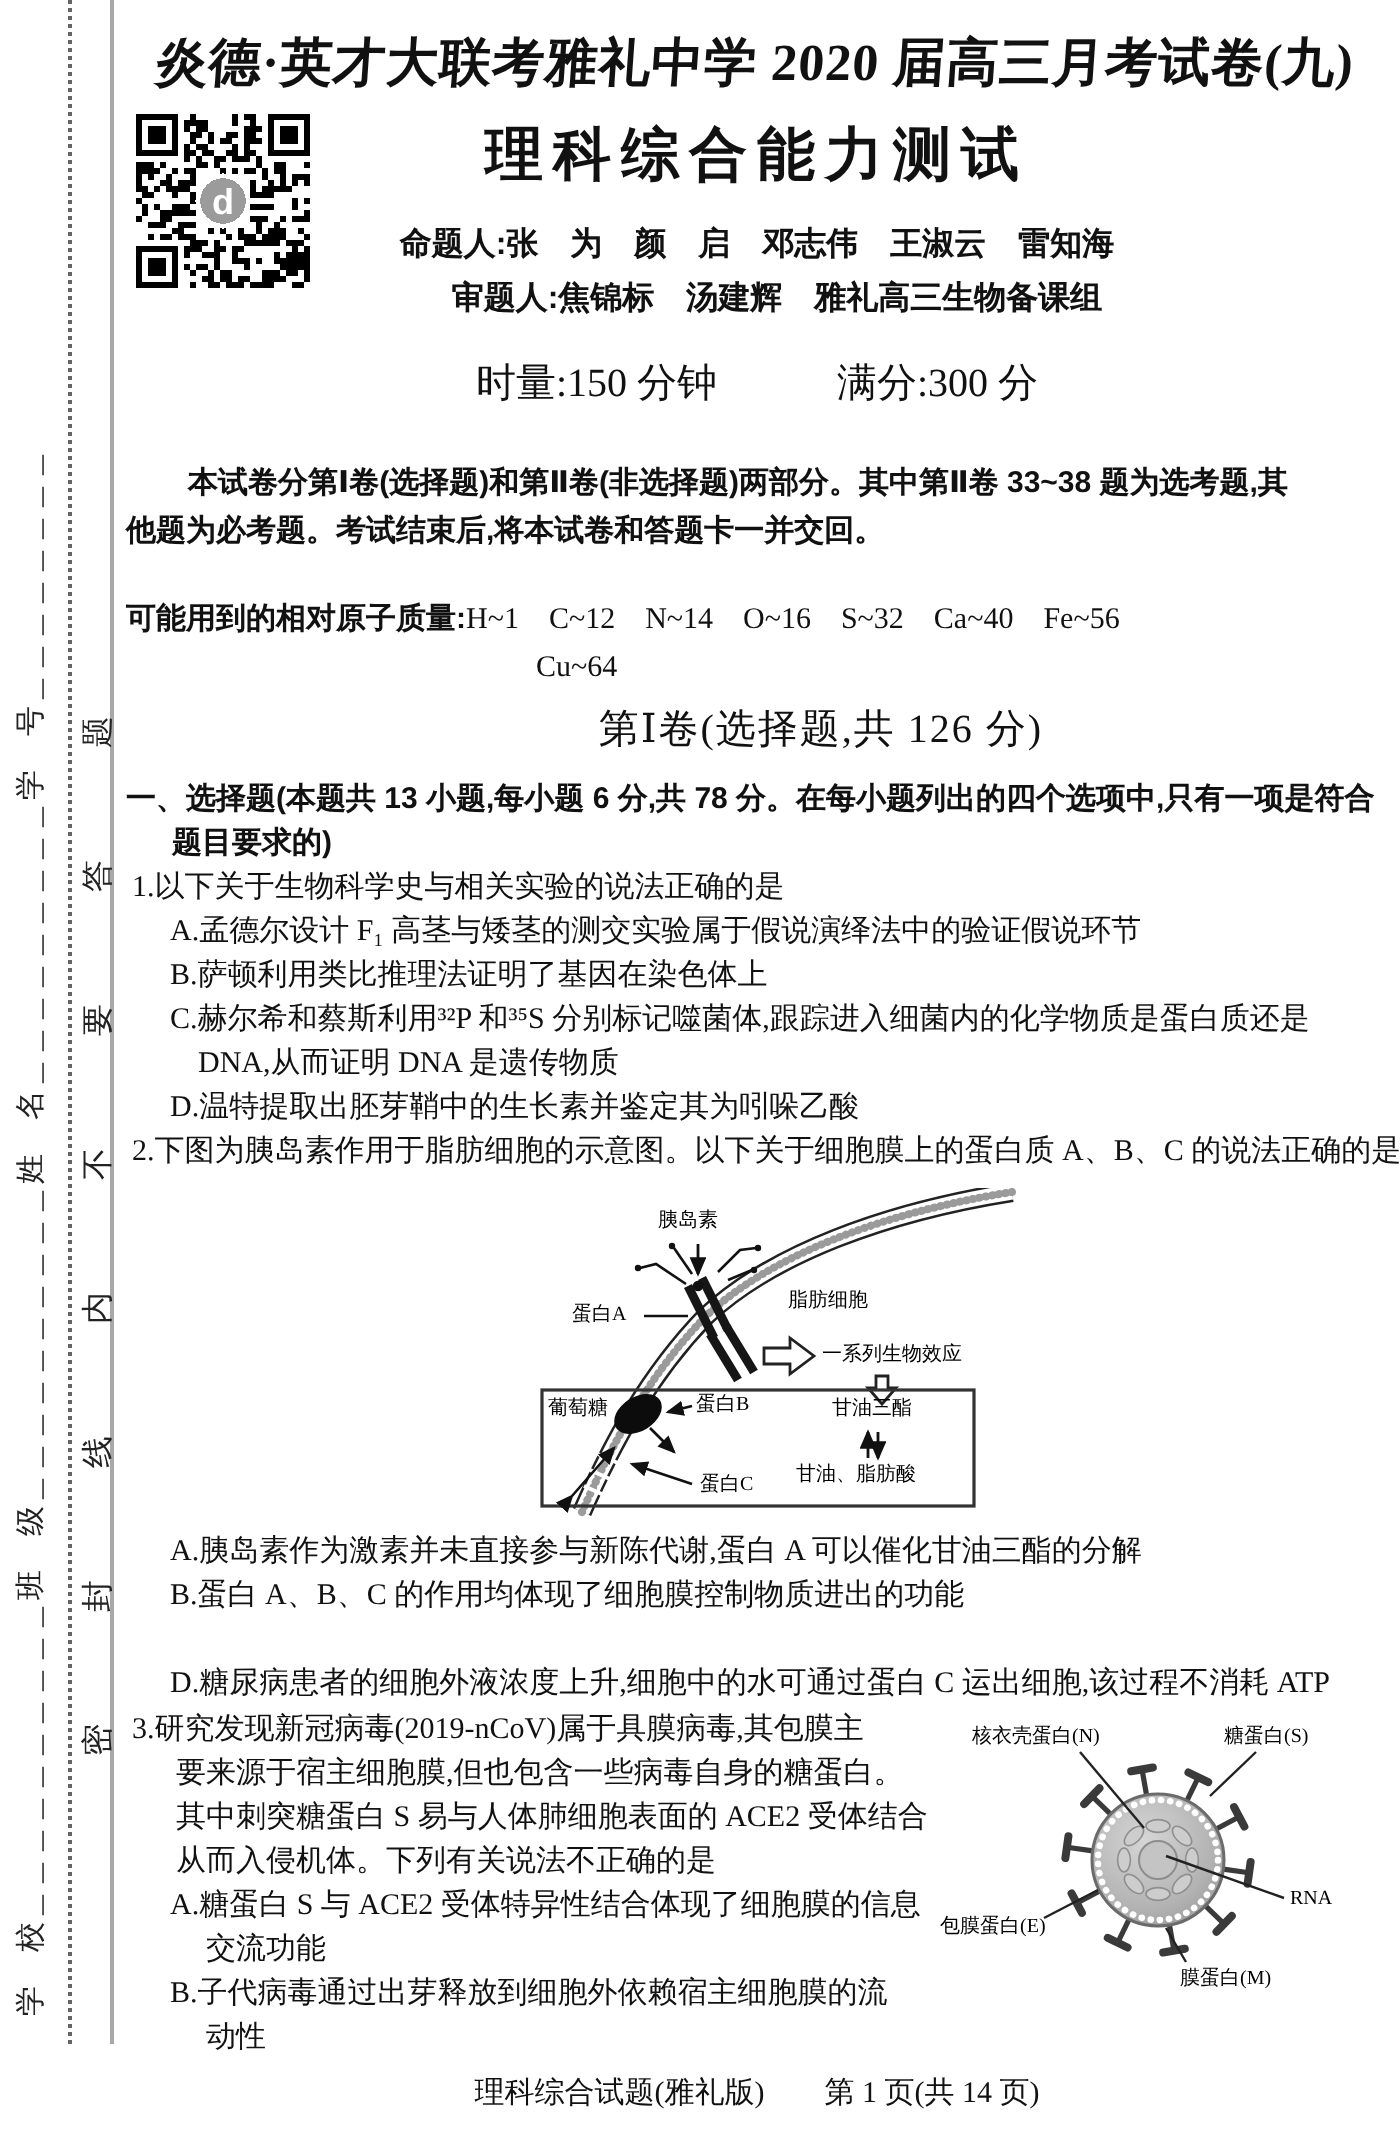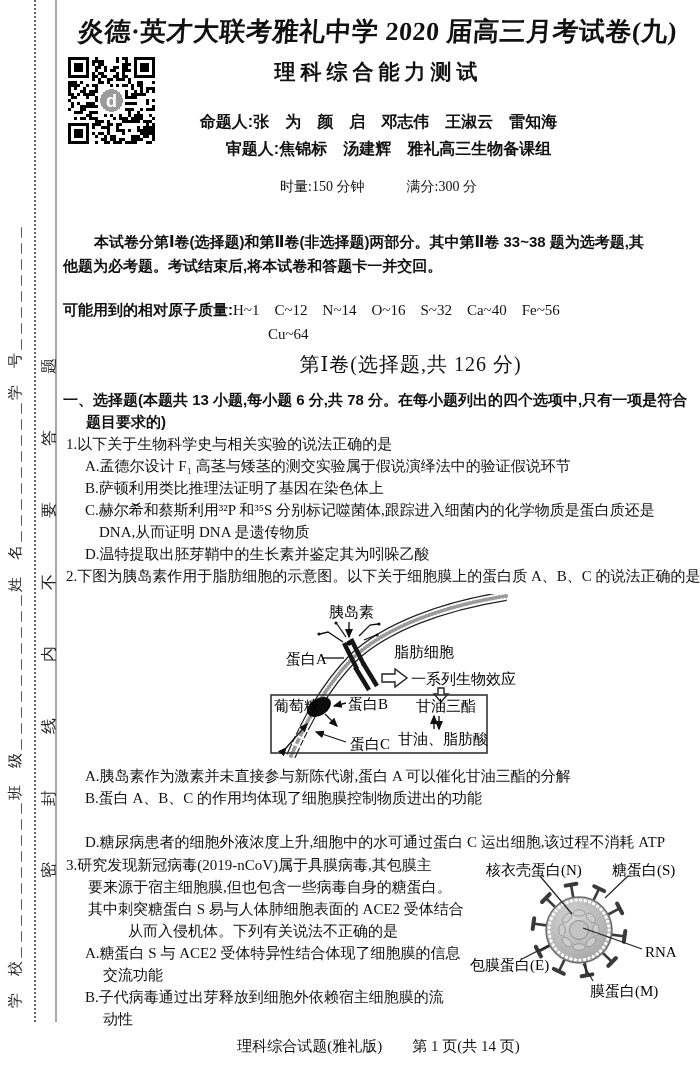--- a/index.html
+++ b/index.html
@@ -13,34 +13,34 @@
   .seal-dotted { position:absolute; left:34px; top:0; height:1022px; width:0; border-left:2px dotted #666; }
   .seal-solid  { position:absolute; left:55px; top:0; height:1022px; width:2px; background:#a8a8a8; }
   .vtext { position:absolute; white-space:nowrap; transform:rotate(-90deg); transform-origin:0 0; font-size:15px; color:#222; }
   .vtext.fields { left:6px; top:1008px; letter-spacing:1px; }
   .vtext.seal   { left:39px; top:878px; font-size:16px; letter-spacing:56px; }
   
   .h-title { position:absolute; left:60px; width:635px; top:14px; text-align:center;
              font-size:26px; font-weight:bold; letter-spacing:0.5px; transform:skewX(-4deg); }
   .h-sub   { position:absolute; left:57px; width:643px; top:58px; text-align:center;
              font-family:"Liberation Sans","DejaVu Sans",sans-serif; font-weight:bold;
-             font-size:21px; letter-spacing:5px; }
+             font-size:29px; letter-spacing:5px; }
   .h-setters, .h-reviewers { position:absolute; left:57px; width:643px; text-align:center;
              font-family:"Liberation Sans","DejaVu Sans",sans-serif; font-weight:bold; font-size:16px; }
   .h-setters { top:112px; } .h-reviewers { top:139px;padding-left:20px; }
-  .h-duration { position:absolute; left:57px; width:643px; top:178px; text-align:center; font-size:14px; }
+  .h-duration { position:absolute; left:57px; width:643px; top:178px; text-align:center; font-size:20px; }
   .qr { position:absolute; left:68px; top:57px; width:87px; height:87px; }
   
   .ln { position:absolute; font-size:15px; white-space:nowrap; line-height:21px; }
   .bold-sans { font-family:"Liberation Sans","DejaVu Sans",sans-serif; font-weight:bold; font-size:15px; }
   .sec-title { position:absolute; left:57px; width:643px; top:351px; text-align:center; font-size:20px; letter-spacing:1px;margin-left:32px; }
   .footer { position:absolute; left:57px; width:643px; top:1037px; text-align:center; font-size:15px; }
   
   .fig { position:absolute; }
-  .fig .lbl { position:absolute; font-size:15px; white-space:nowrap; color:#000; }
+  .fig .lbl { position:absolute; font-size:10px; white-space:nowrap; color:#000; }
   .fig svg { position:absolute; left:0; top:0; }
 </style>
 </head>
 <body>
 
 <div class="page">
 
   <div class="seal-dotted"></div>
   <div class="seal-solid"></div>
   <div class="vtext fields">学　校＿＿＿＿＿＿＿＿＿＿班　级＿＿＿＿＿＿＿＿＿＿姓　名＿＿＿＿＿＿＿＿＿学　号＿＿＿＿＿＿＿＿</div>
@@ -423,21 +423,21 @@
     <span class="lbl" style="left:92px; top:141px;">蛋白C</span>
   </div>
 
   <div class="ln" style="left:85px; top:766px;">A.胰岛素作为激素并未直接参与新陈代谢,蛋白 A 可以催化甘油三酯的分解</div>
   <div class="ln" style="left:85px; top:788px;">B.蛋白 A、B、C 的作用均体现了细胞膜控制物质进出的功能</div>
   <div class="ln" style="left:85px; top:832px;">D.糖尿病患者的细胞外液浓度上升,细胞中的水可通过蛋白 C 运出细胞,该过程不消耗 ATP</div>
 
   <div class="ln" style="left:66px; top:855px;">3.研究发现新冠病毒(2019-nCoV)属于具膜病毒,其包膜主</div>
   <div class="ln" style="left:88px; top:877px;">要来源于宿主细胞膜,但也包含一些病毒自身的糖蛋白。</div>
   <div class="ln" style="left:88px; top:899px;">其中刺突糖蛋白 S 易与人体肺细胞表面的 ACE2 受体结合</div>
-  <div class="ln" style="left:88px; top:921px;margin-left:40px;">从而入侵机体。下列有关说法不正确的是</div>
+  <div class="ln" style="left:88px; top:921px;">从而入侵机体。下列有关说法不正确的是</div>
   <div class="ln" style="left:85px; top:943px;">A.糖蛋白 S 与 ACE2 受体特异性结合体现了细胞膜的信息</div>
   <div class="ln" style="left:103px; top:965px;">交流功能</div>
   <div class="ln" style="left:85px; top:987px;">B.子代病毒通过出芽释放到细胞外依赖宿主细胞膜的流</div>
   <div class="ln" style="left:103px; top:1009px;">动性</div>
 
   <div class="fig" style="left:462px; top:858px; width:235px; height:172px;">
     <svg id="virussvg" width="235" height="172" viewBox="0 0 235 172">
       <defs>
         <radialGradient id="vg" cx="40%" cy="35%" r="75%">
           <stop offset="0%" stop-color="#d6d6d6"></stop>

